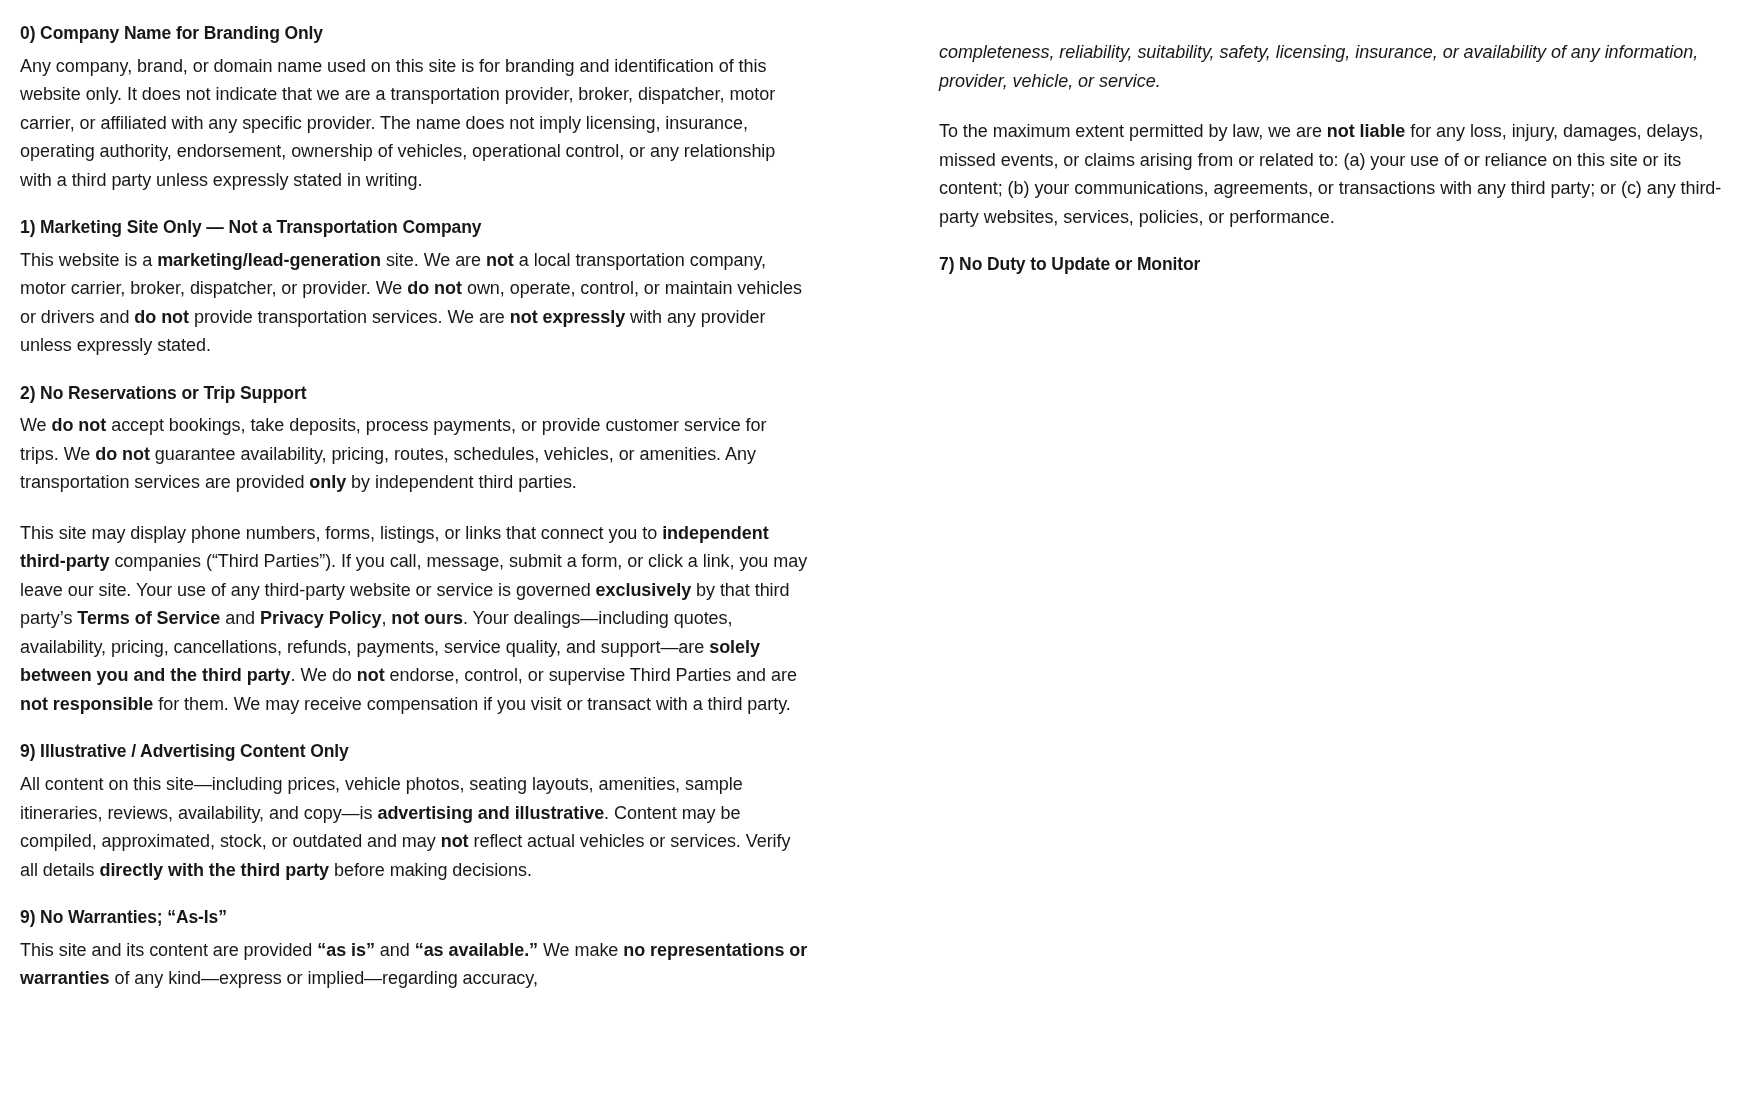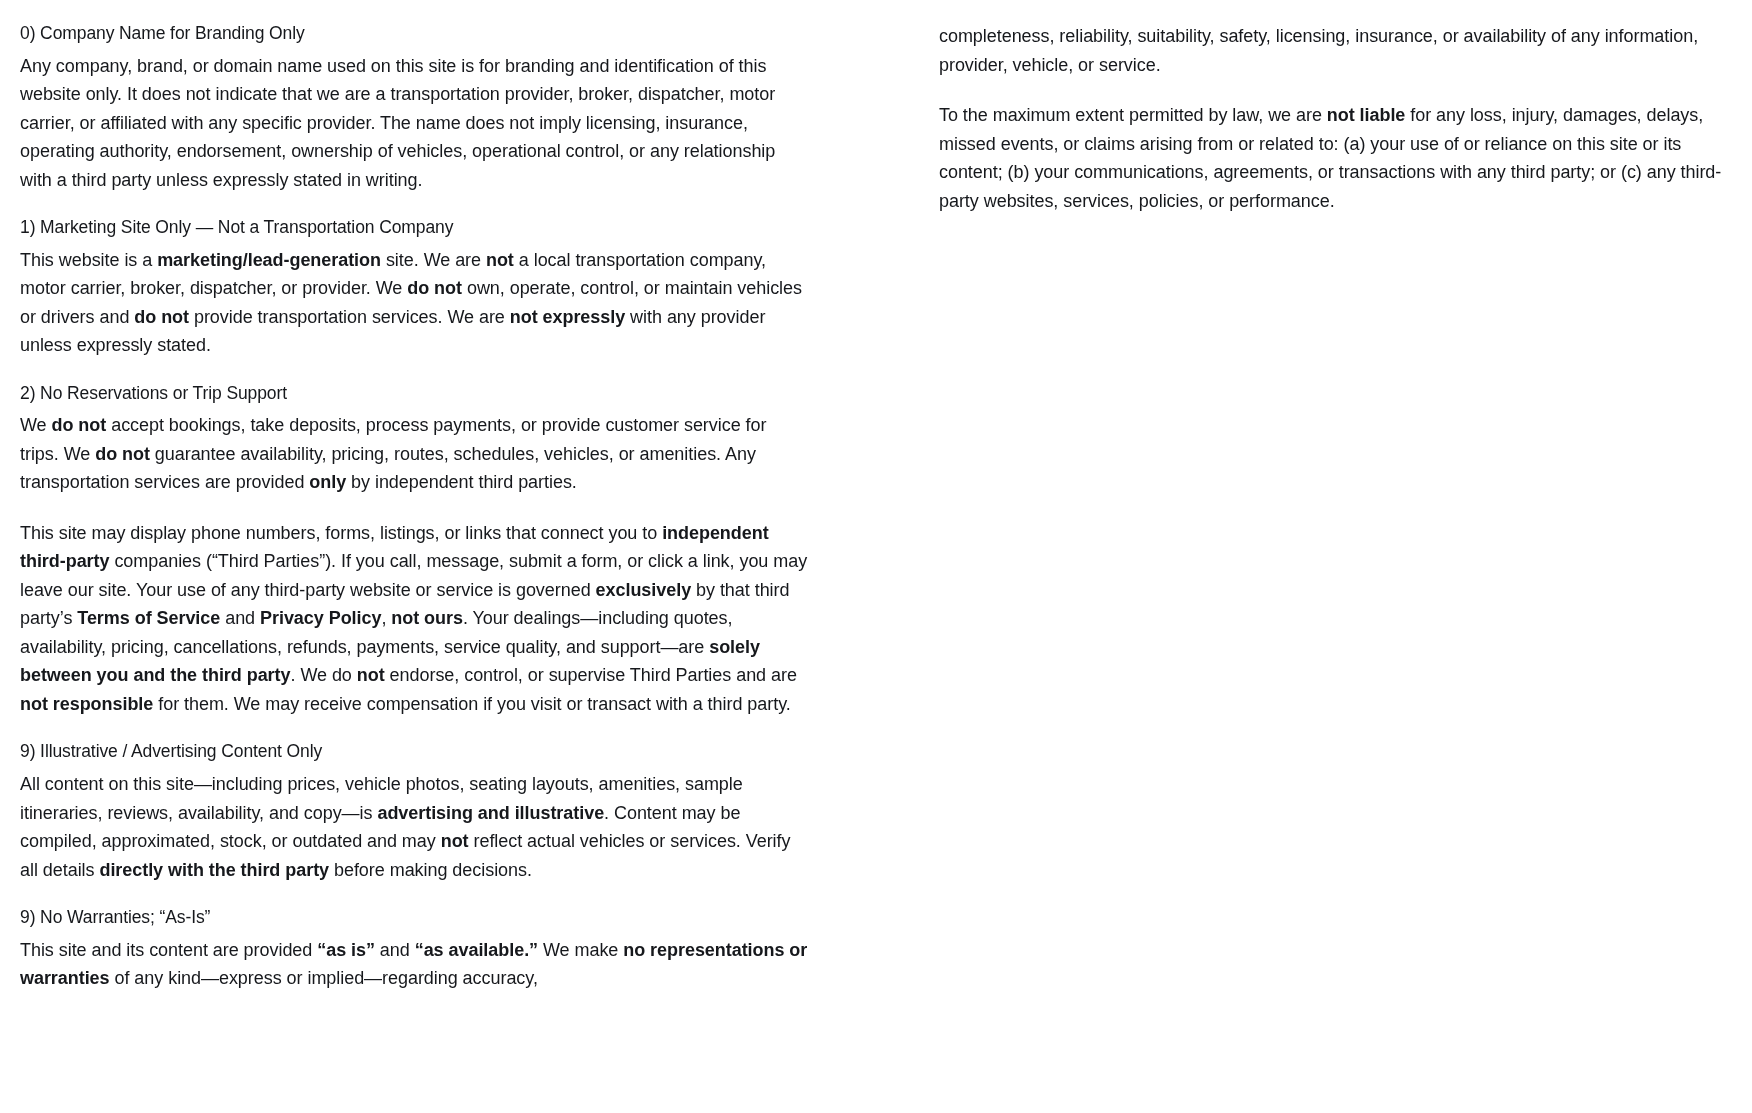--- a/index.html
+++ b/index.html
@@ -26,40 +26,41 @@
     column-gap: 130px;
     height: 1080px;
   }
   .section {
     break-inside: avoid-column;
     margin: 0 0 22px 0;
   }
   h3.heading {
     font-size: 17.5px;
     line-height: 1.35;
-    font-weight: normal;
+    font-weight: bold;
     margin: 0 0 6px 0;
     letter-spacing: -0.1px;
   }
   p.body {
     font-size: 18px;
     line-height: 28.5px;
     margin: 0;
     letter-spacing: -0.05px;
     font-weight: 400;
     color: #16181c;
   }
   p.body b, h3.heading b {
     font-weight: bold;
   }
   .col-break {
     break-before: column;
   }
   .continued {
-    margin-top: 0;
+    margin-top: 16px;
+    font-style: italic;
   }
 </style>
 </head>
 <body>
 
 <div class="page">
   <div class="columns">
 
     <div class="section">
       <h3 class="heading">0) Company Name for Branding Only</h3>
@@ -92,16 +93,17 @@
 
     <div class="section col-break continued">
       <p class="body">completeness, reliability, suitability, safety, licensing, insurance, or availability of any information, provider, vehicle, or service.</p>
     </div>
 
     <div class="section">
       <p class="body"> To the maximum extent permitted by law, we are <b>not liable</b> for any loss, injury, damages, delays, missed events, or claims arising from or related to: (a) your use of or reliance on this site or its content; (b) your communications, agreements, or transactions with any third party; or (c) any third-party websites, services, policies, or performance.</p>
     </div>
 
     <div class="section">
+      <h3 class="heading">7) No Duty to Update or Monitor</h3>
     </div>
 
   </div>
 </div>
 
 </body></html>

